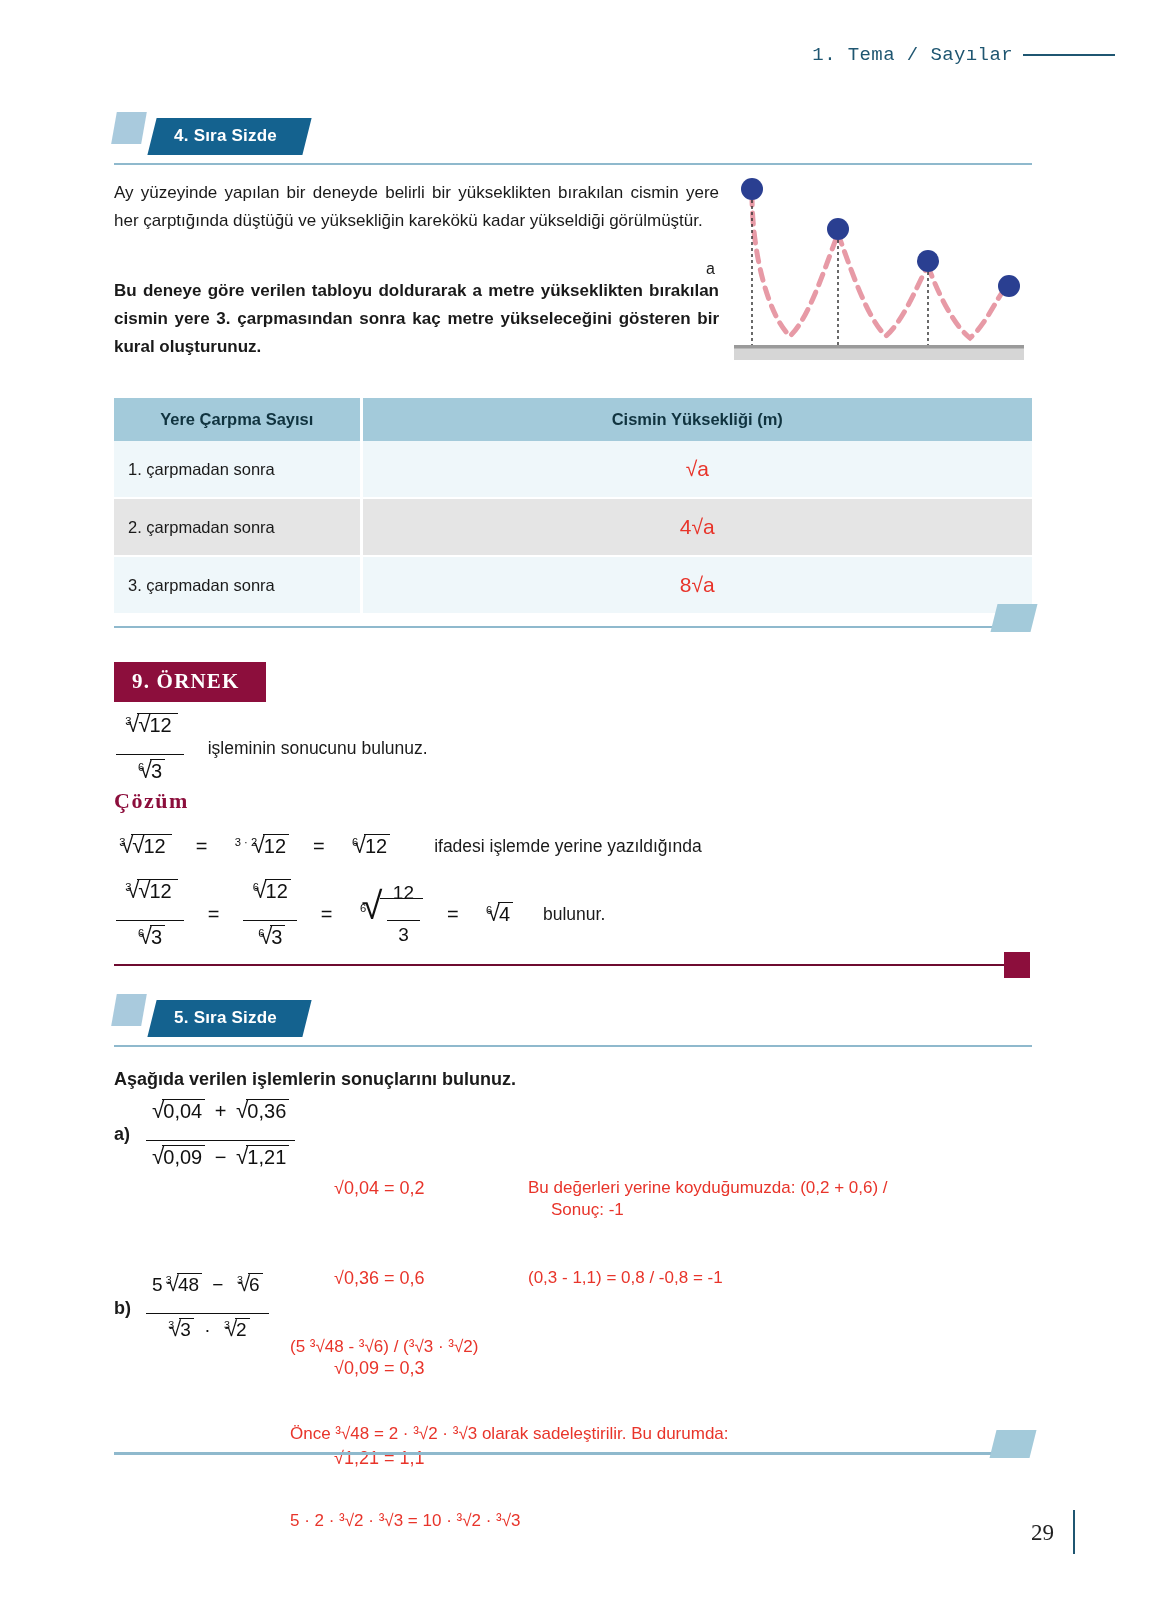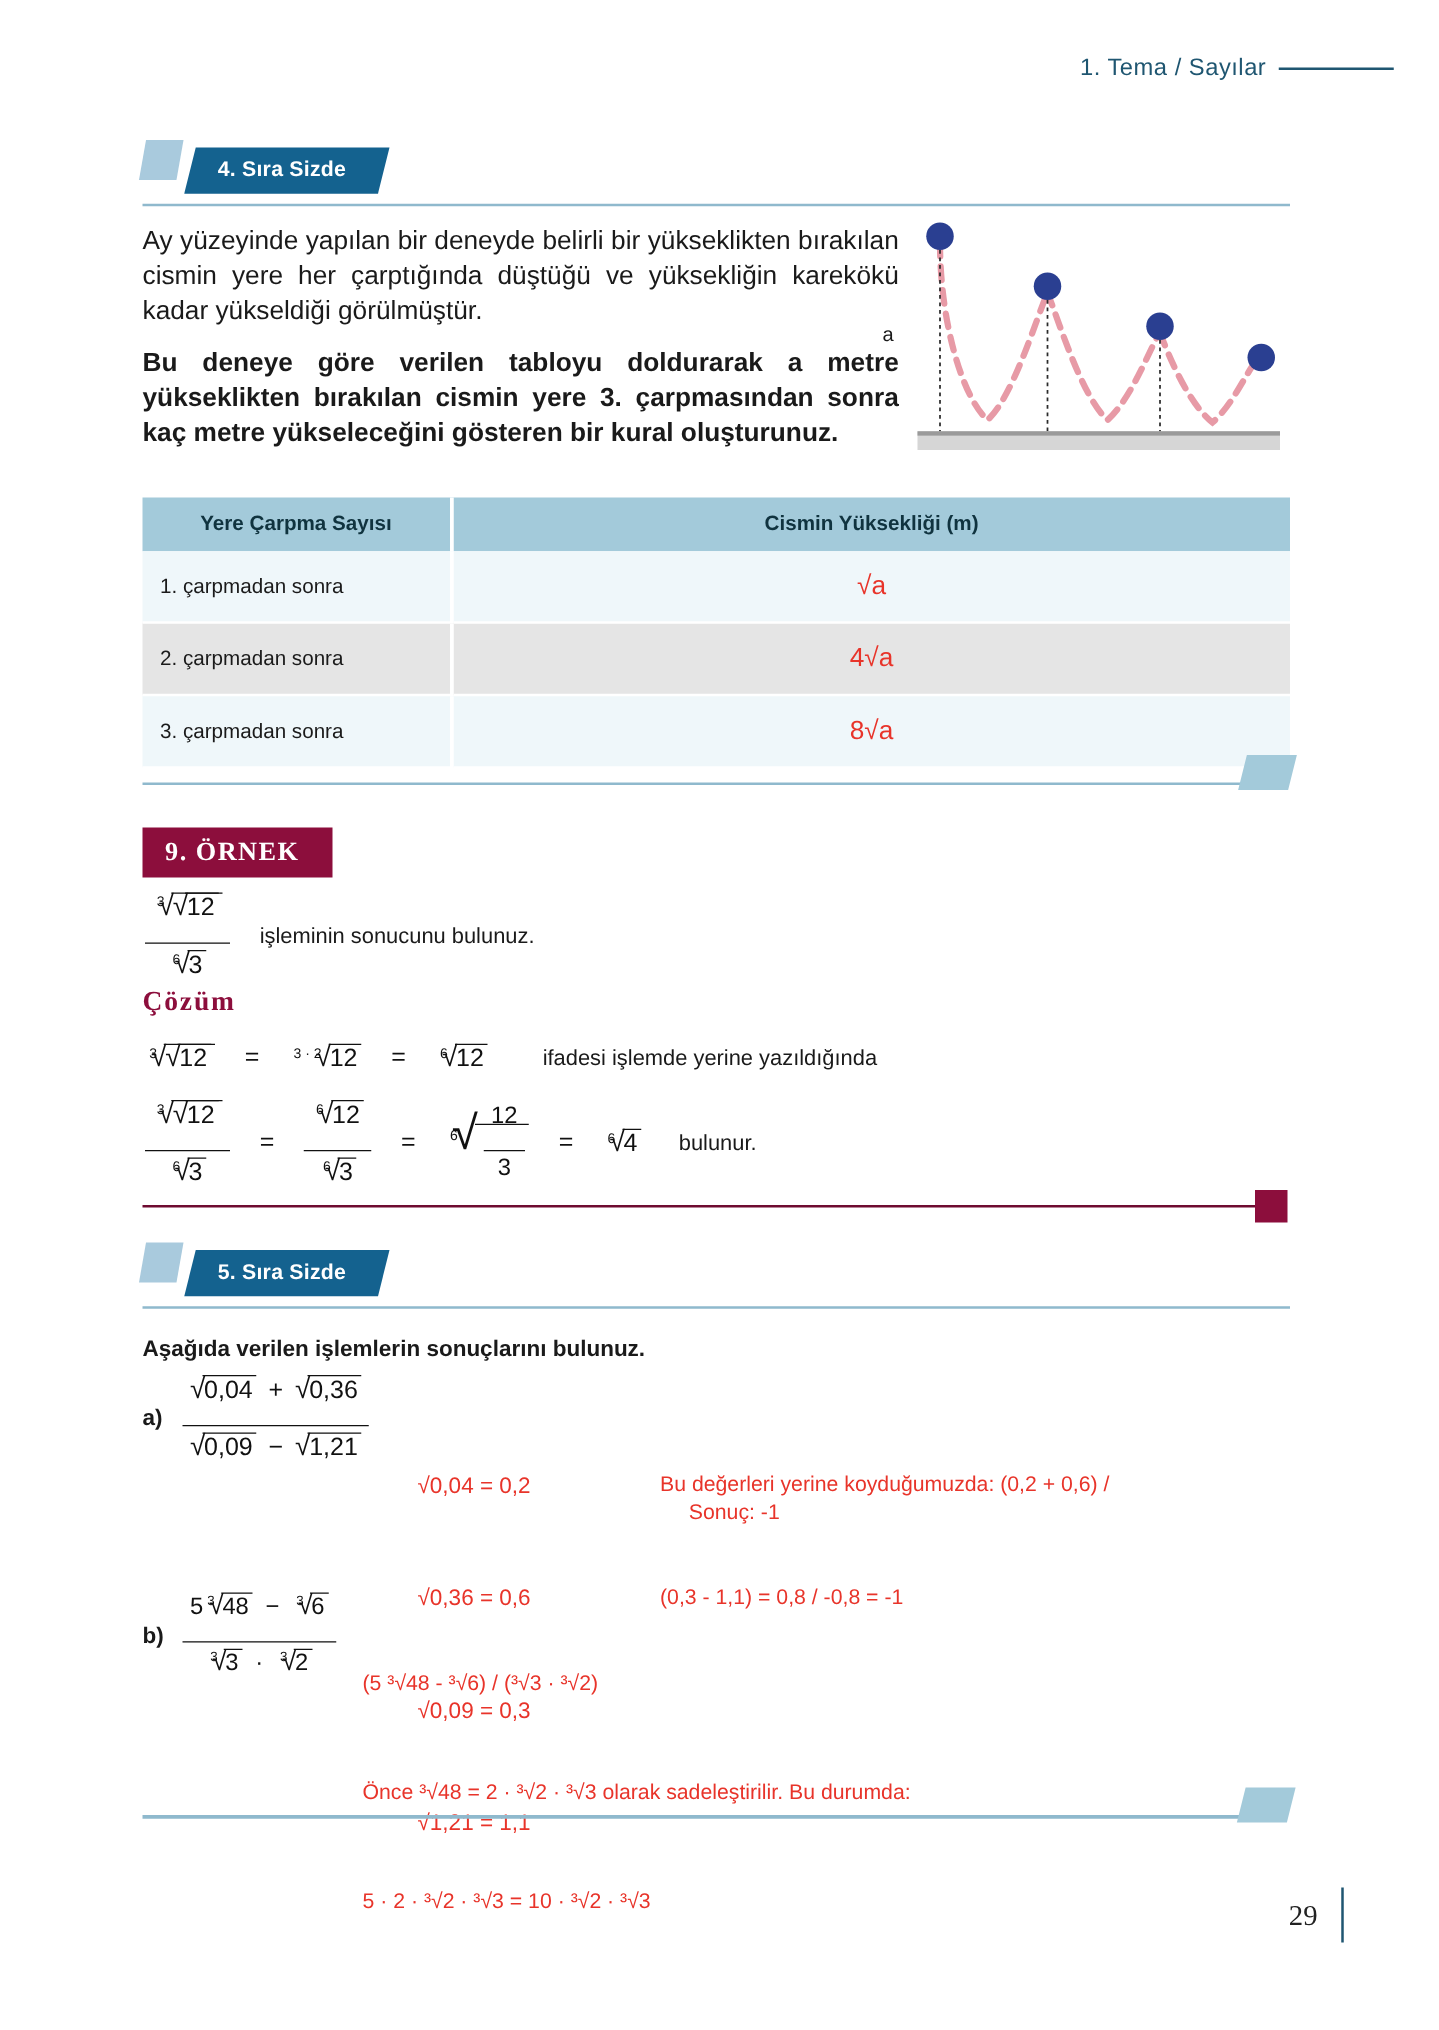--- a/index.html
+++ b/index.html
@@ -13,21 +13,21 @@
     overflow:hidden;
   }
   .page { position:relative; width:1151px; height:1624px; }
 
   
   .header {
     position:absolute; top:44px; right:36px;
     display:flex; align-items:center; gap:10px;
   }
   .header-title {
-    font-family:Liberation Sans, sans-serif;
+    font-family:Liberation Mono, monospace;
     font-size:19px; color:#1f5671; letter-spacing:.4px;
     white-space:nowrap;
   }
   .header-rule { width:92px; height:2px; background:#1f5671; }
 
   
   .banner-wrap { position:absolute; display:flex; align-items:flex-start; }
   .banner-square {
     width:30px; height:32px; background:#a9cadd;
     transform: skewX(-10deg);
@@ -43,21 +43,21 @@
     letter-spacing:.2px;
   }
   .banner-tag span { display:inline-block; transform: skewX(14deg); }
   .banner-rule {
     position:absolute; height:2px; background:#8fb9cd;
   }
 
   
   .para {
     position:absolute;
-    font-size:21px; line-height:28px; color:#1a1a1a;
+    font-size:17px; line-height:28px; color:#1a1a1a;
     text-align:justify;
   }
   .para.bold { font-weight:bold; }
 
   
   .diagram { position:absolute; }
 
   
   table.data {
     position:absolute;

